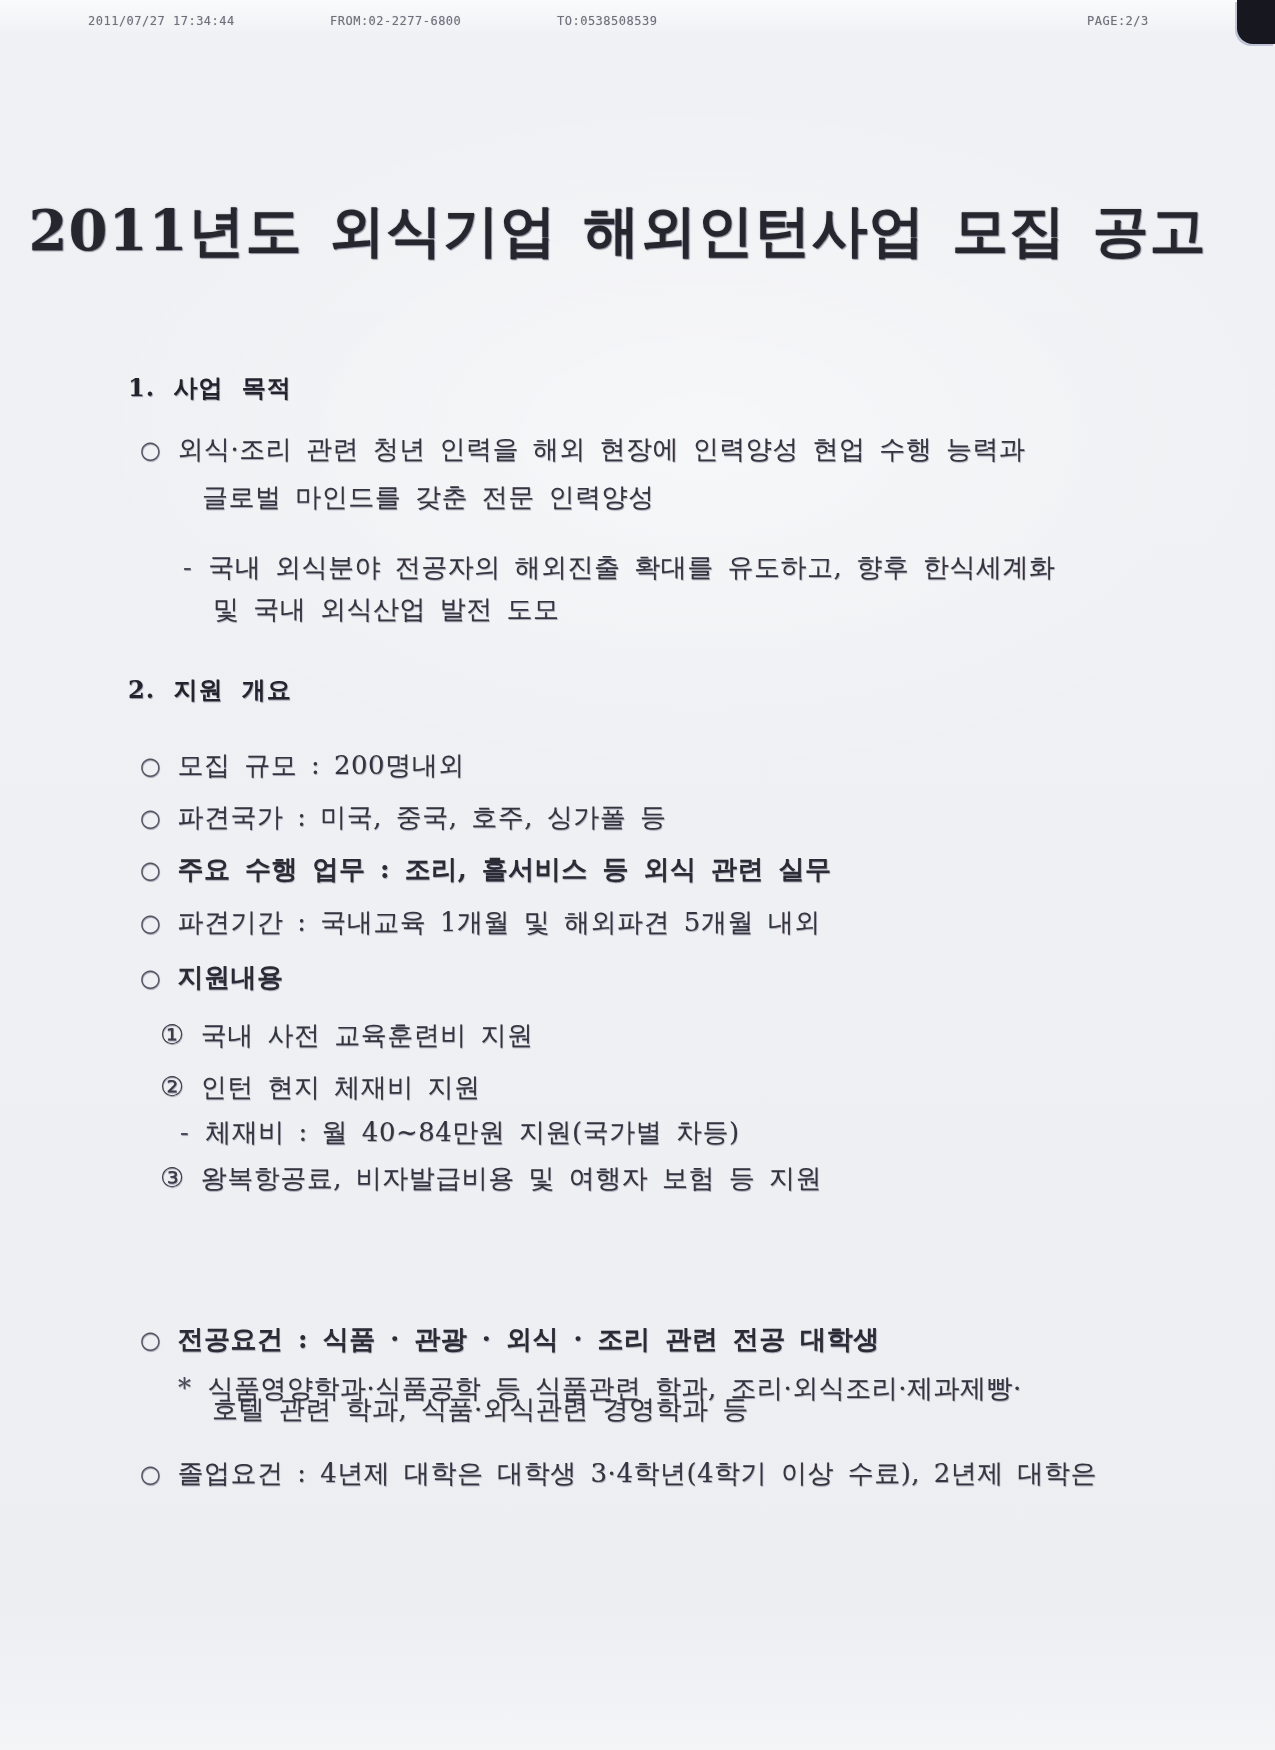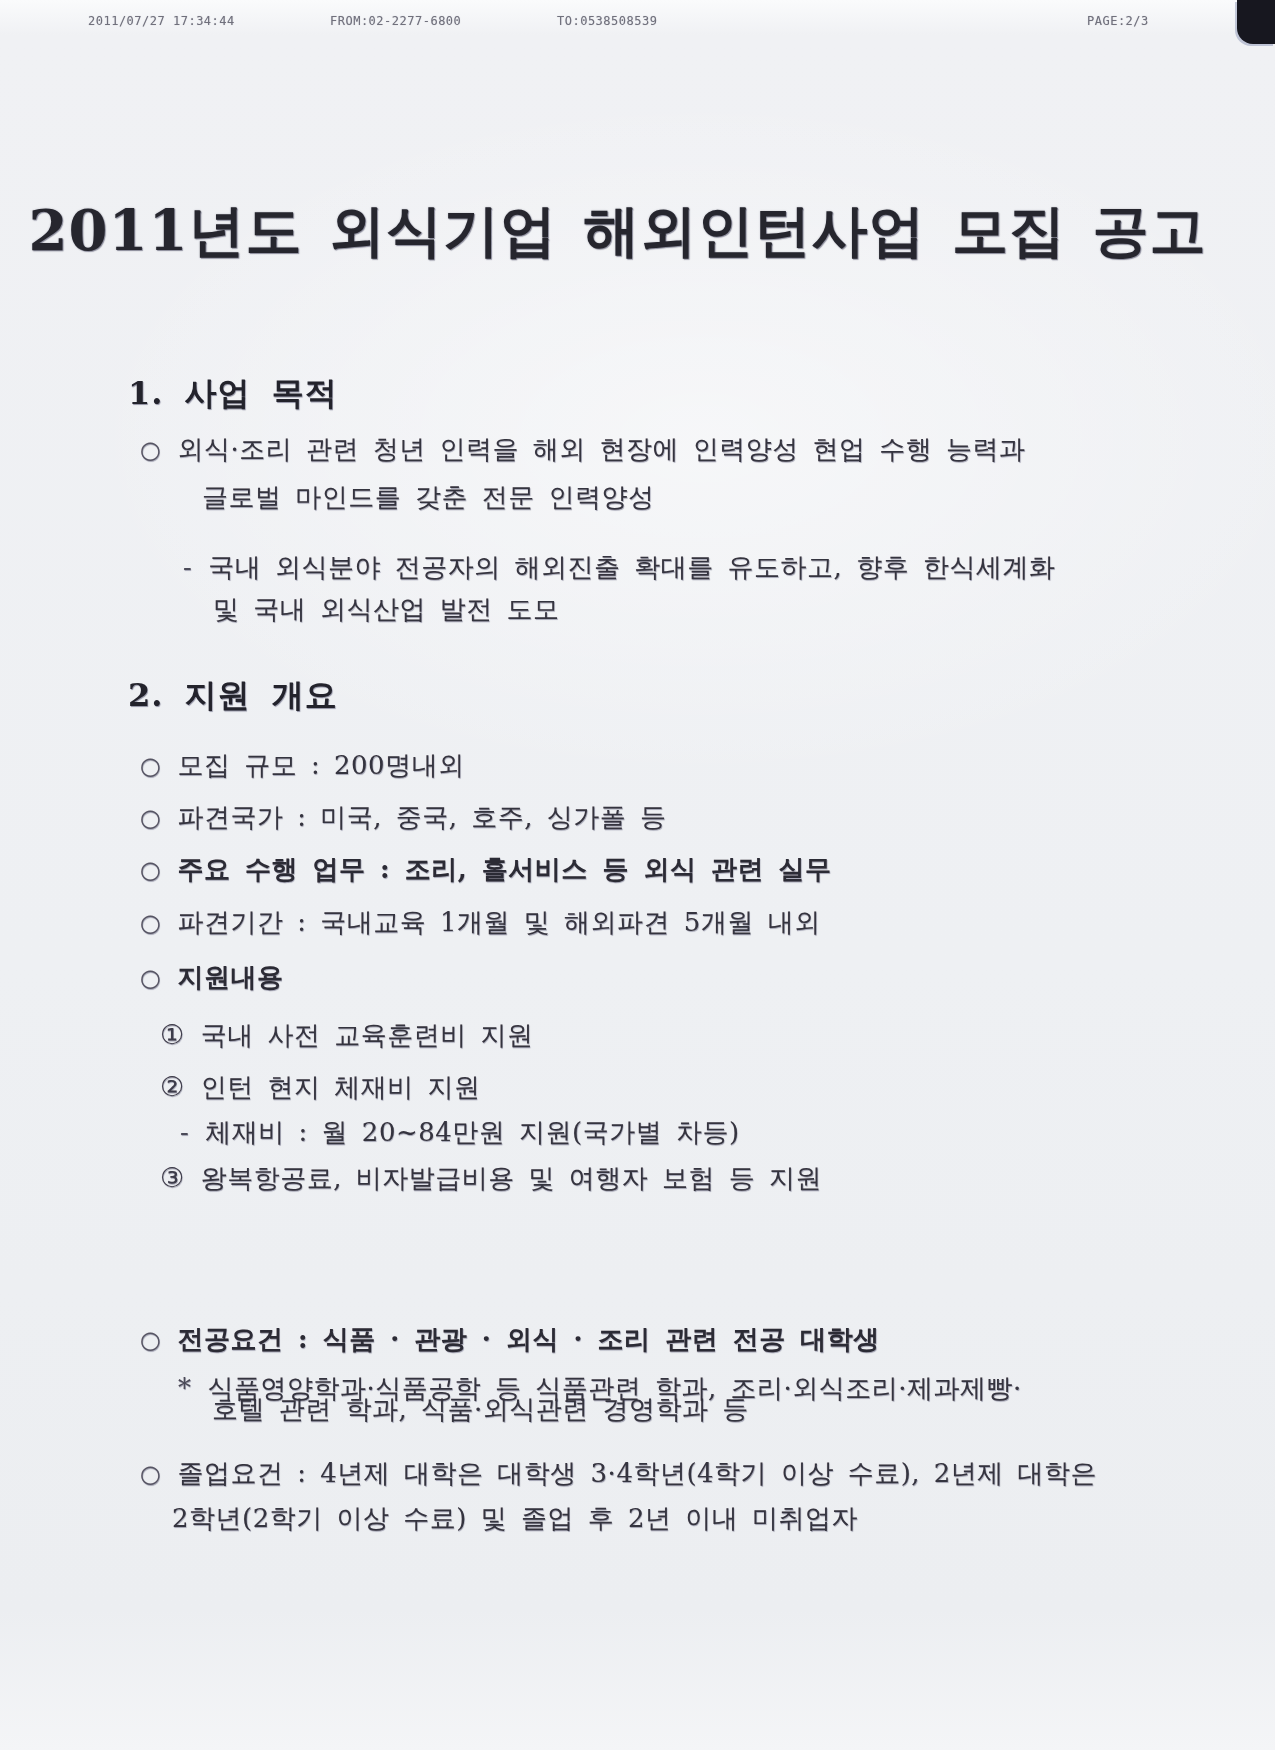--- a/index.html
+++ b/index.html
@@ -46,21 +46,21 @@
   
   .line{
     position:absolute;
     display:flex;align-items:baseline;
     font-size:26px;color:#34343f;
     letter-spacing:.5px;word-spacing:5px;
     white-space:pre;
     text-shadow:.6px .6px .7px rgba(45,45,80,.38), -.3px 0 .5px rgba(140,60,60,.15);
   }
   .heading{
-    font-size:32px;font-weight:bold;color:#23232c;
+    font-size:24px;font-weight:bold;color:#23232c;
     letter-spacing:1px;word-spacing:9px;
     text-shadow:.8px .8px .8px rgba(35,35,70,.45);
   }
   .marker{
     display:inline-block;
     margin-right:16px;
     color:#4a4a58;
   }
   .marker-circle{font-size:24px;color:#555564;}
   .marker-num{font-size:27px;color:#3c3c4a;}
@@ -125,21 +125,21 @@
   <div class="line" style="top:1018px;left:160px;">
     <span class="marker marker-num">①</span>
     <span>국내 사전 교육훈련비 지원</span>
   </div>
   <div class="line" style="top:1070px;left:160px;">
     <span class="marker marker-num">②</span>
     <span>인턴 현지 체재비 지원</span>
   </div>
   <div class="line" style="top:1115px;left:180px;">
     <span class="marker">-</span>
-    <span>체재비 : 월 20~84만원 지원(국가별 차등)</span>
+    <span>체재비 : 월 40~84만원 지원(국가별 차등)</span>
   </div>
   <div class="line" style="top:1161px;left:160px;">
     <span class="marker marker-num">③</span>
     <span>왕복항공료, 비자발급비용 및 여행자 보험 등 지원</span>
   </div>
 
 
   <div class="line" style="top:1322px;left:140px;">
     <span class="marker marker-circle">○</span>
     <span class="bold">전공요건 : 식품 · 관광 · 외식 · 조리 관련 전공 대학생</span>
@@ -148,17 +148,14 @@
     <span class="marker">*</span>
     <span>식품영양학과·식품공학 등 식품관련 학과, 조리·외식조리·제과제빵·</span>
   </div>
   <div class="line" style="top:1392px;left:212px;">
     <span>호텔 관련 학과, 식품·외식관련 경영학과 등</span>
   </div>
   <div class="line" style="top:1456px;left:140px;">
     <span class="marker marker-circle">○</span>
     <span>졸업요건 : 4년제 대학은 대학생 3·4학년(4학기 이상 수료), 2년제 대학은</span>
   </div>
-  <div class="line" style="top:1501px;left:172px;">
-    <span>2학년(2학기 이상 수료) 및 졸업 후 2년 이내 미취업자</span>
-  </div>
 
 </div>
 
 </body></html>

